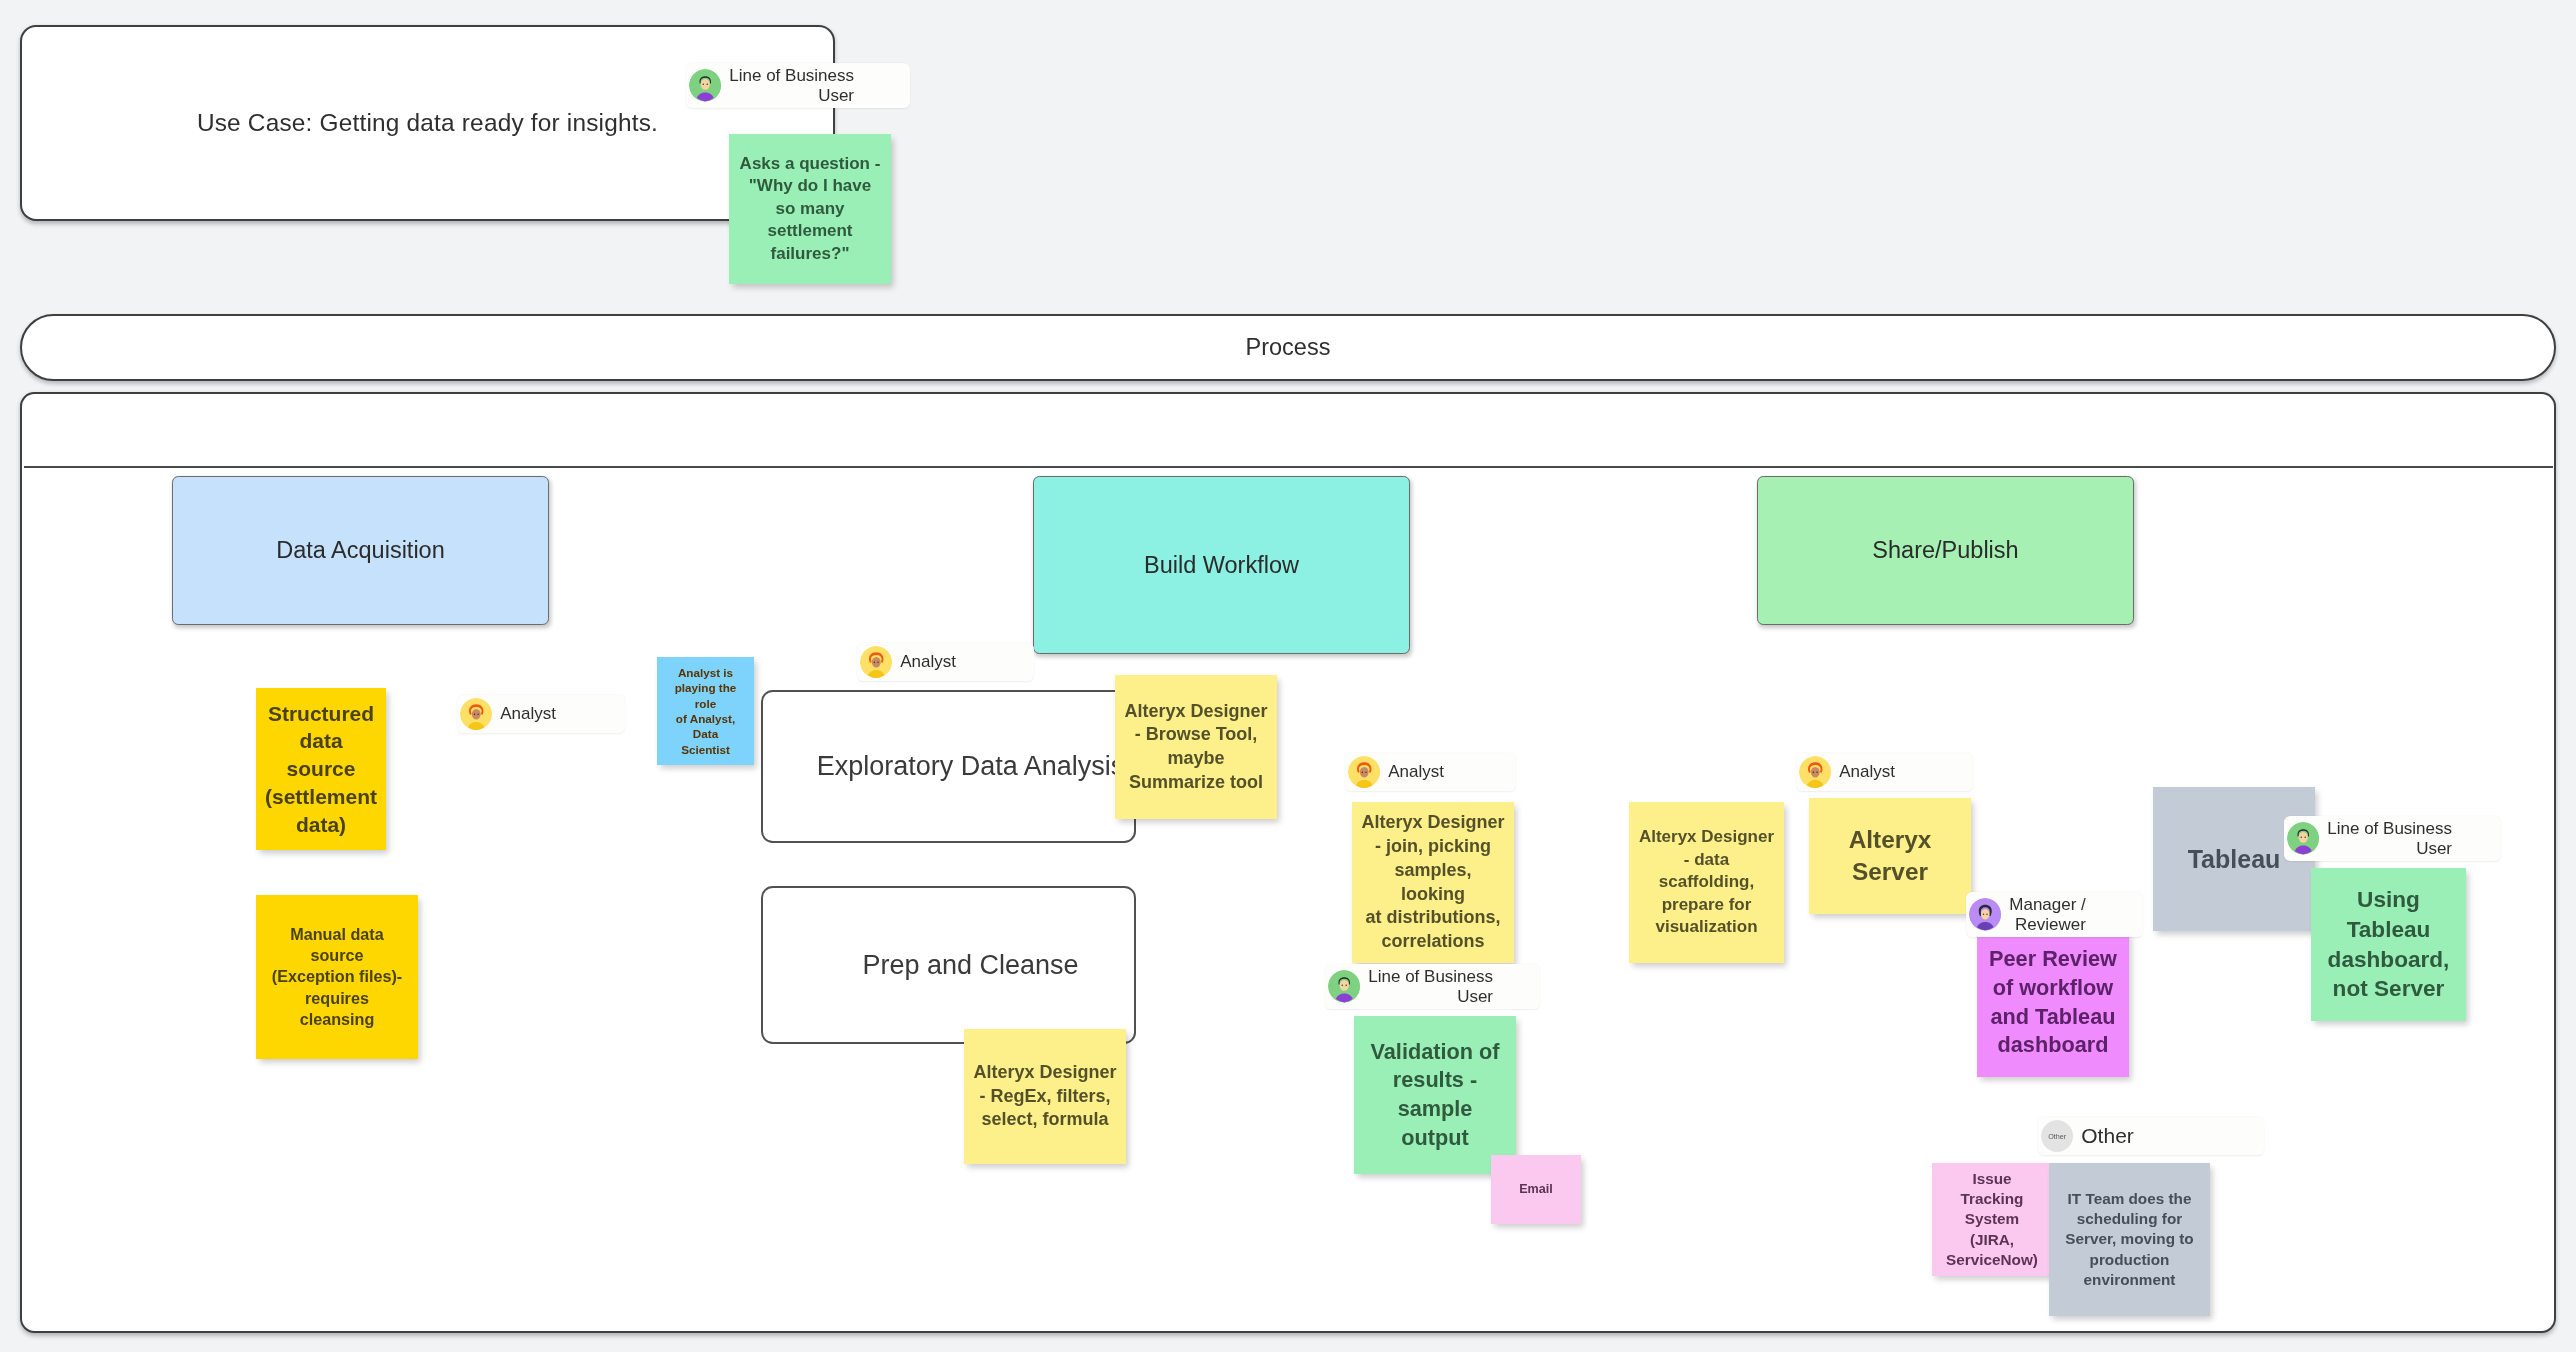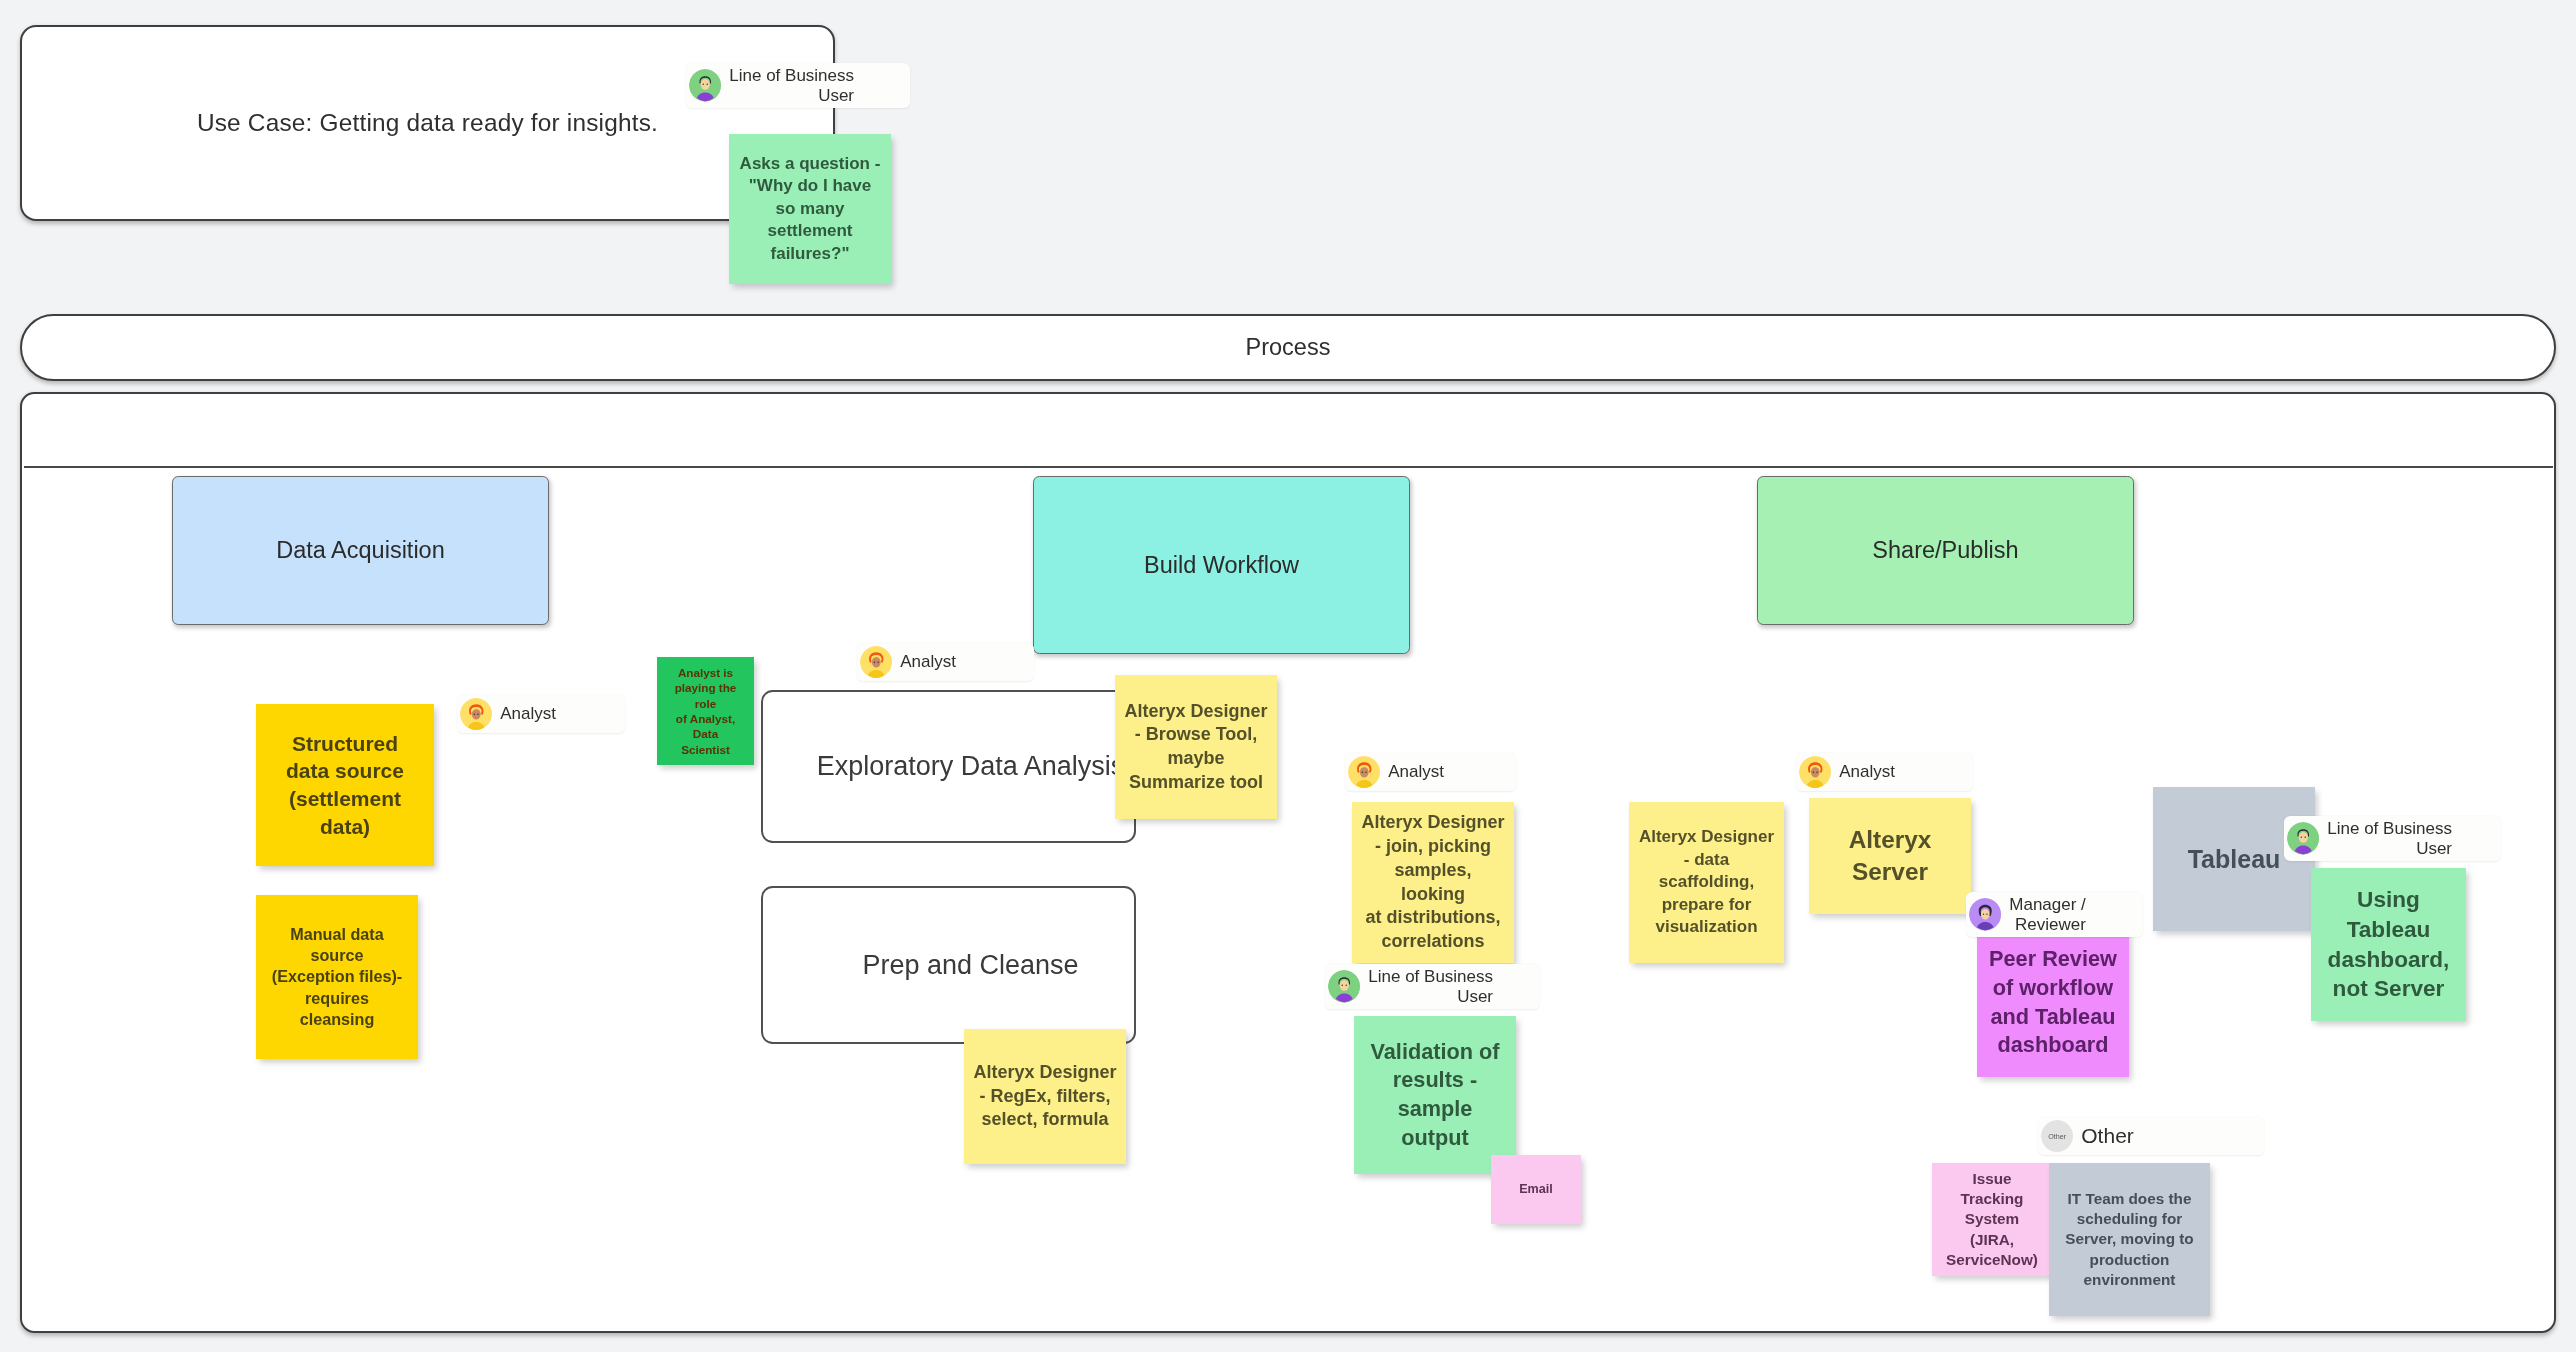--- a/index.html
+++ b/index.html
@@ -95,21 +95,21 @@
     box-sizing: border-box;
     padding: 7.2px 9px;
     line-height: 1.32;
     color: #3a3a32;
     font-weight: bold;
     white-space: pre-line;
   }
 
   .n-yellow-strong { background: #ffd700; color: #4a4212; }
   .n-yellow-soft   { background: #fdf08a; color: #54502a; }
-  .n-orange        { background: #22c55e; color: #5a3405; }
+  .n-orange        { background: #7dd3fc; color: #5a3405; }
   .n-green         { background: #9aefb7; color: #2f5a3d; }
   .n-magenta       { background: #ef8bfc; color: #5c2168; }
   .n-pink          { background: #fbc9ef; color: #5d3353; }
   .n-gray          { background: #c3ccd6; color: #454f58; }
 
   
   .chip {
     position: absolute;
     display: flex;
     align-items: center;
@@ -179,21 +179,21 @@
 
   <div class="lane-box lane-eda">Exploratory Data Analysis</div>
   <div class="lane-box lane-prep">Prep and Cleanse</div>
 
   <div class="note n-green" style="left:729px; top:134px; width:162px; height:150px; font-size:17px;">Asks a question -
 "Why do I have
 so many
 settlement
 failures?"</div>
 
-  <div class="note n-yellow-strong" style="left:256px; top:688px; width:178px; height:162px; font-size:21px;margin-top:16px;">Structured
+  <div class="note n-yellow-strong" style="left:256px; top:688px; width:130px; height:162px; font-size:21px;">Structured
 data source
 (settlement
 data)</div>
 
   <div class="note n-yellow-strong" style="left:256px; top:895px; width:162px; height:164px; font-size:16.2px;">Manual data
 source
 (Exception files)-
 requires
 cleansing</div>
 

